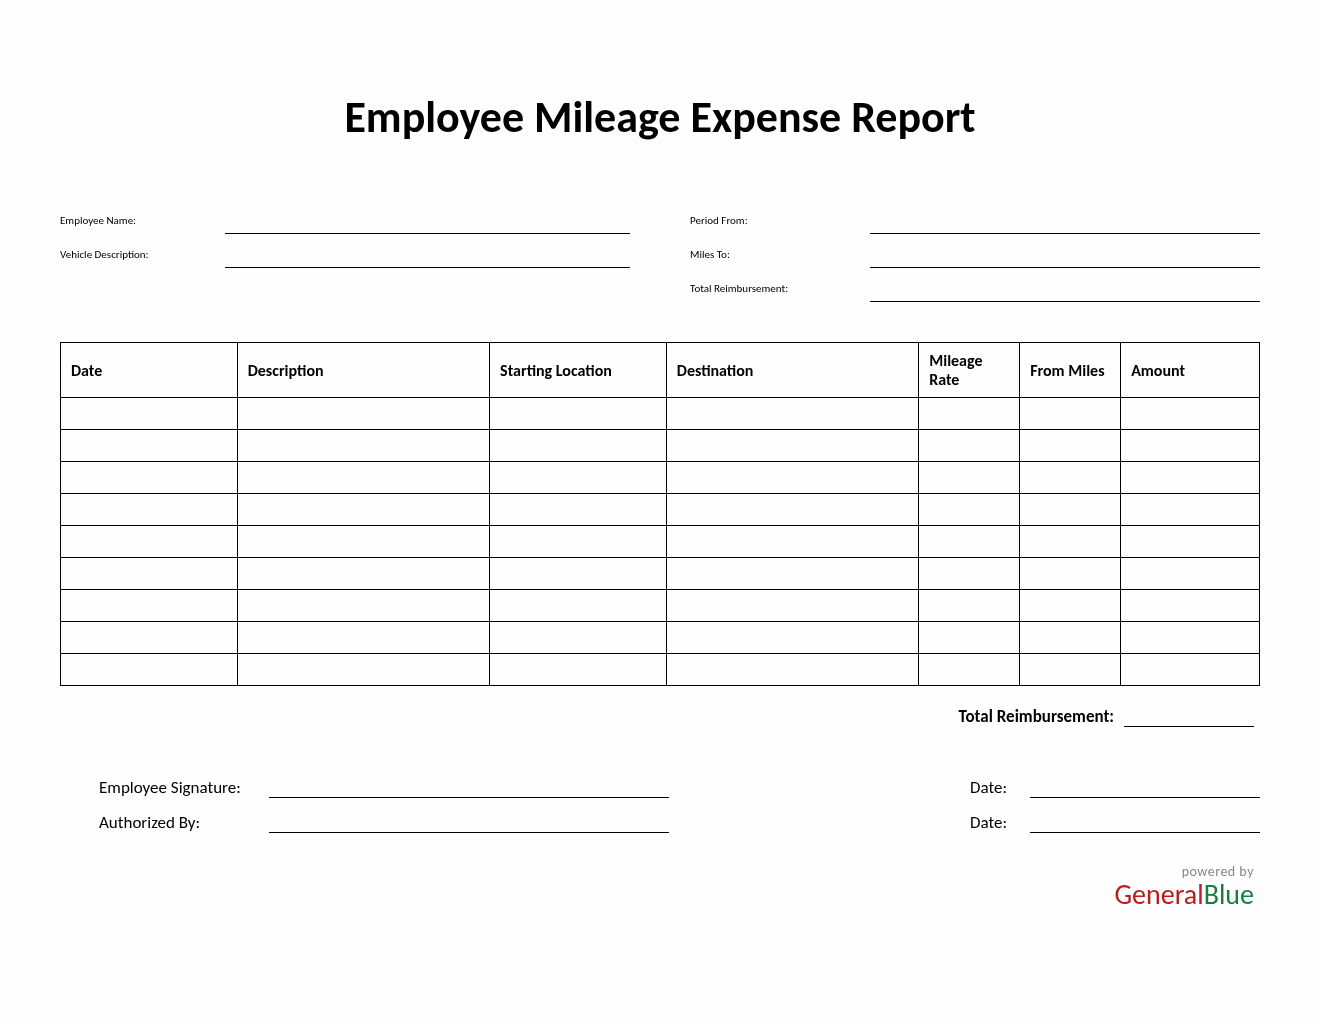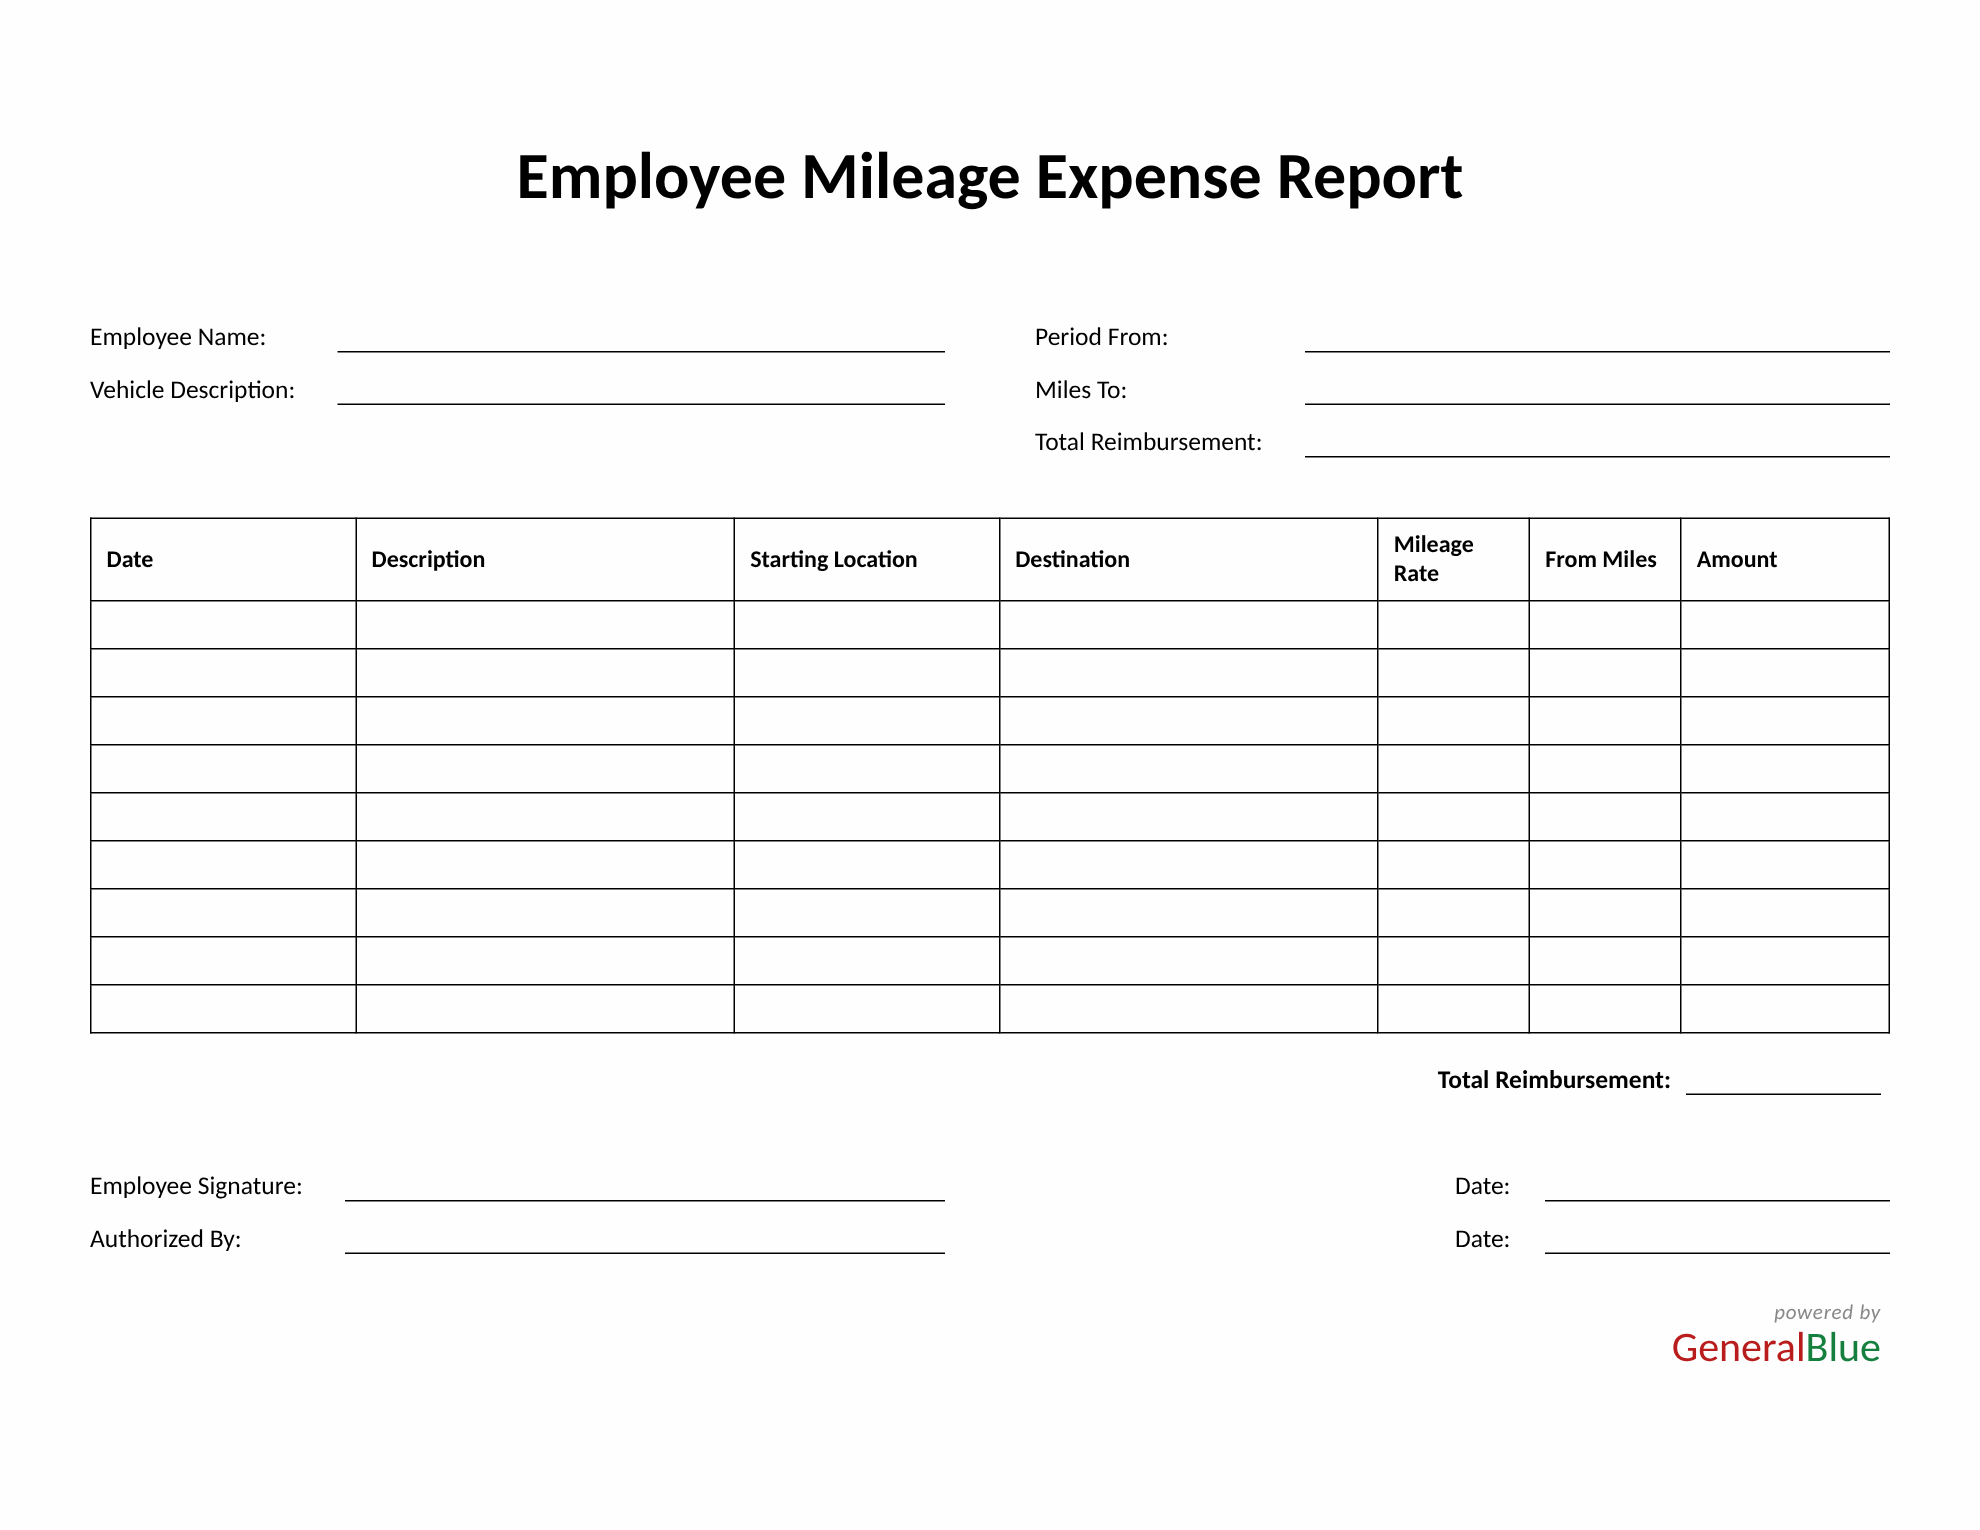--- a/index.html
+++ b/index.html
@@ -23,23 +23,23 @@
       margin-bottom: 40px;
     }
     .info-col {
       flex: 1;
       display: flex;
       flex-direction: column;
       gap: 14px;
     }
     .info-row {
       display: flex;
-      align-items: flex-end;
+      align-items: flex-start;
       gap: 10px;
-      font-size: 17px;
+      font-size: 11px;
     }
     .info-label {
       white-space: nowrap;
       padding-right: 6px;
     }
     .info-col.right .info-label {
       min-width: 170px;
     }
     .info-col.left .info-label {
       min-width: 155px;
@@ -87,20 +87,21 @@
       padding-right: 6px;
     }
     .total-reimb-row .info-line {
       flex: 0 0 130px;
     }
     .sig-section {
       display: flex;
       flex-direction: column;
       gap: 14px;
       margin-bottom: 30px;
+      margin-left: 39px;
     }
     .sig-row {
       display: flex;
       align-items: flex-end;
       font-size: 17px;
       gap: 10px;
     }
     .sig-label-left {
       min-width: 160px;
     }
@@ -119,21 +120,20 @@
       height: 20px;
     }
     .footer {
       text-align: right;
       padding-right: 6px;
     }
     .powered-by {
       font-size: 14px;
       color: #888;
       letter-spacing: 0.5px;
-      font-style: italic;
     }
     .brand {
       font-size: 28px;
       font-weight: 400;
       line-height: 1.1;
     }
     .brand .g { color: #b91c1c; font-weight: 500; }
     .brand .b { color: #15803d; font-weight: 500; text-align: center; }
   </style>
 </head>

